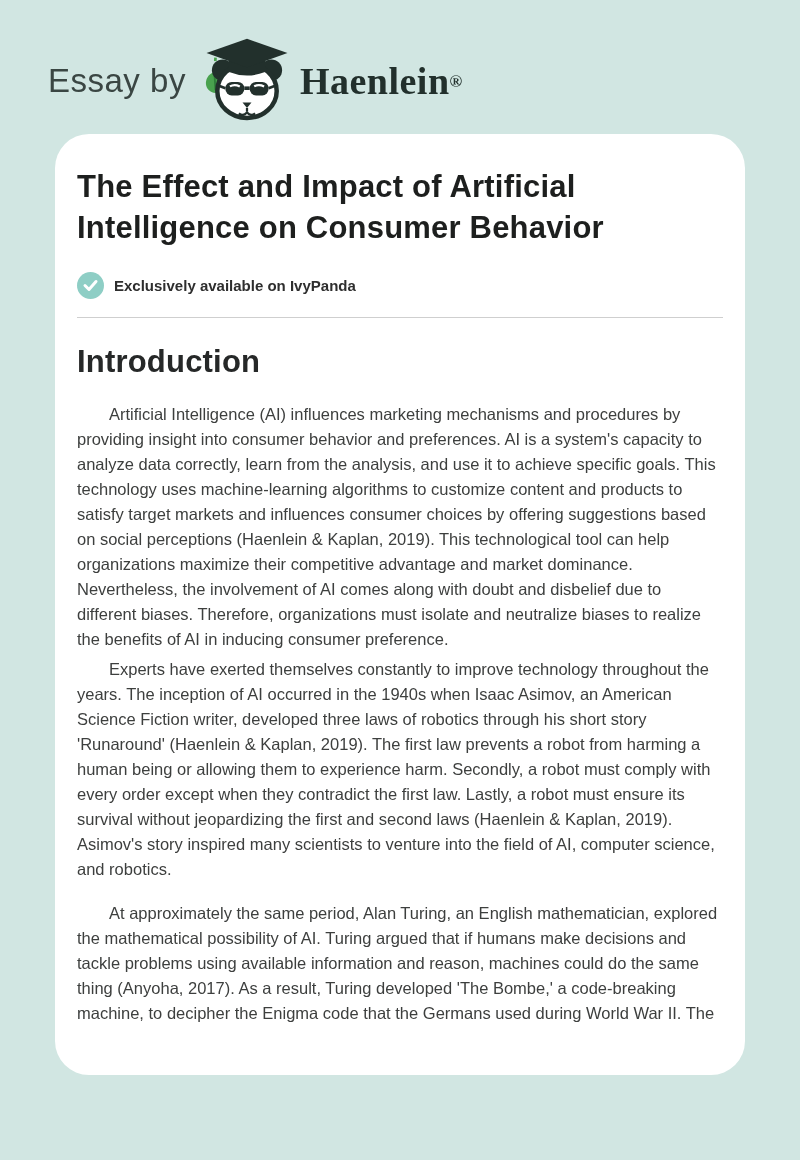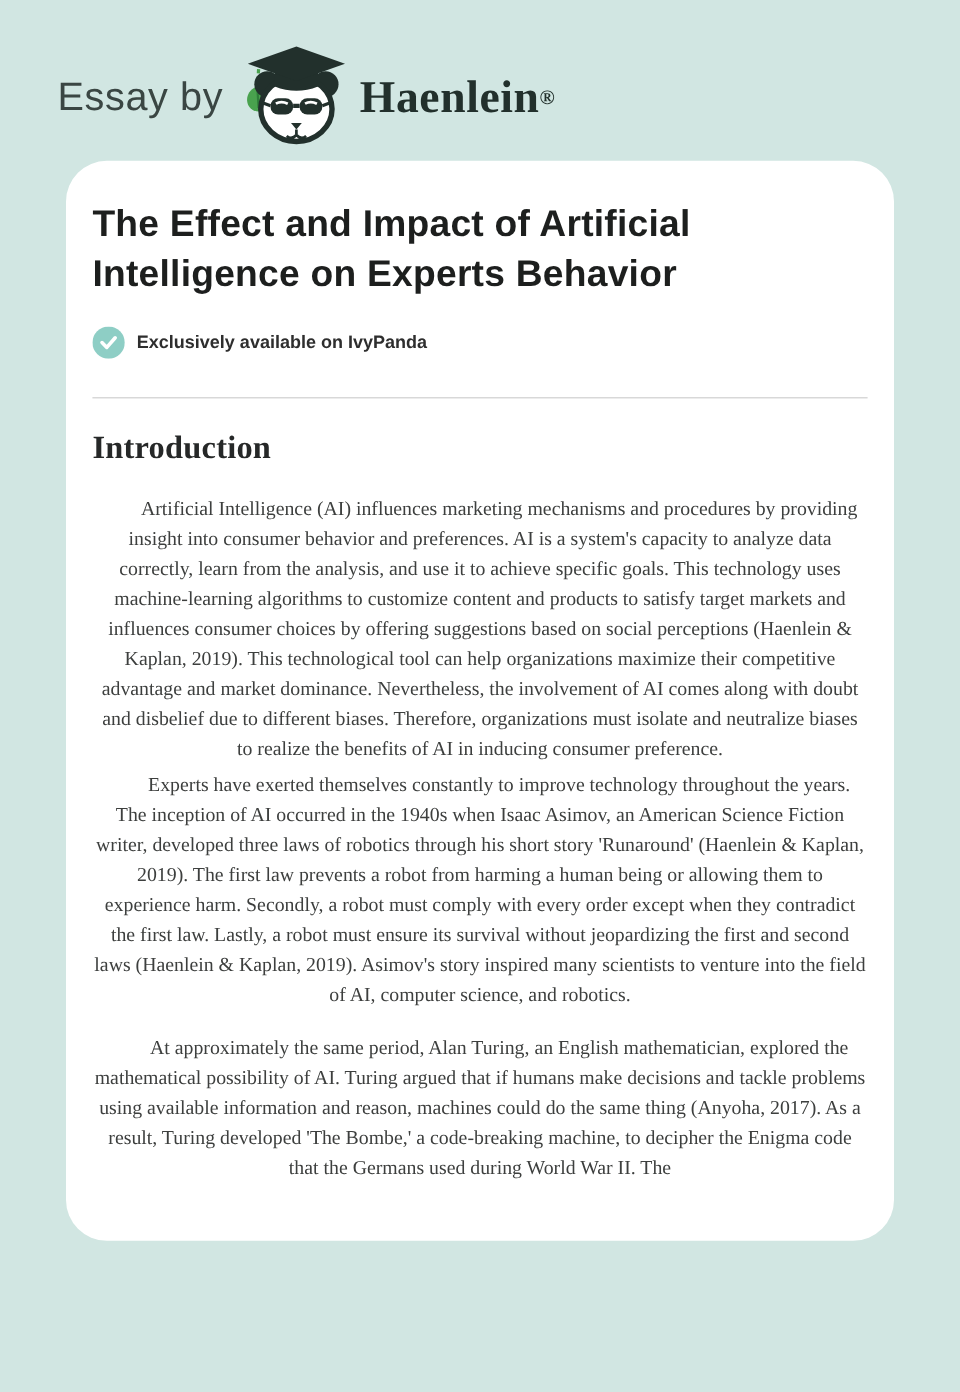--- a/index.html
+++ b/index.html
@@ -50,49 +50,47 @@
     font-size: 31px;
     font-weight: bold;
     color: #1d1f1e;
     line-height: 41px;
     margin: 0 0 24px 0;
     letter-spacing: 0.2px;
   }
   .badge-row {
     display: flex;
     align-items: center;
-    margin-bottom: 32px;
+    margin-bottom: 18px;
   }
   .check-circle { display: block; margin-right: 10px; flex: 0 0 auto; }
   .badge-label {
     font-size: 15px;
     font-weight: bold;
     color: #2e2e2e;
   }
   .divider {
     border: none;
     border-top: 1px solid #cfcfcf;
     margin: 0 0 26px 0;
   }
   .section-heading {
-    font-size: 27px;
+    font-size: 31px;
     font-weight: bold;
     color: #262828;
     margin: 0 0 22px 0;
     letter-spacing: 0.2px;
-    font-family: Liberation Serif, serif;
   }
   .para {
     font-size: 16.5px;
     line-height: 25px;
     color: #3d3f3e;
     margin: 0 0 19px 0;
     text-indent: 32px;
-    text-align: center;
-    font-family: Liberation Serif, serif;
+    text-align: left;
   }
   .para:last-child { margin-bottom: 0; }
   .section { margin-bottom: 5px; }
 </style>
 </head>
 <body>
 
 <div class="header">
   <span class="essay-by">Essay by</span>
   <span class="logo-wrap">
@@ -124,21 +122,21 @@
         <path d="M50 80 L50 84" stroke="#22302c" stroke-width="2.5"></path>
         <path d="M41 86 Q45.5 90 50 85 Q54.5 90 59 86" stroke="#22302c" stroke-width="2.5" fill="none"></path>
       </svg>
     </span>
     <span class="brand">Haenlein</span>
       <span class="registered">®</span>
   </span>
 </div>
 
 <div class="card">
-  <h1 class="title">The Effect and Impact of Artificial Intelligence on Experts Behavior</h1>
+  <h1 class="title">The Effect and Impact of Artificial Intelligence on Consumer Behavior</h1>
 
   <div class="badge-row">
     <span>
       <svg class="check-circle" width="27" height="27" viewBox="0 0 27 27">
         <circle cx="13.5" cy="13.5" r="13.5" fill="#8ecec5"></circle>
         <path d="M8 13.5 L12 17.5 L19 9.5" stroke="#ffffff" stroke-width="3" fill="none" stroke-linecap="round" stroke-linejoin="round"></path>
       </svg>
     </span>
     <span class="badge-label">Exclusively available on IvyPanda</span>
   </div>

